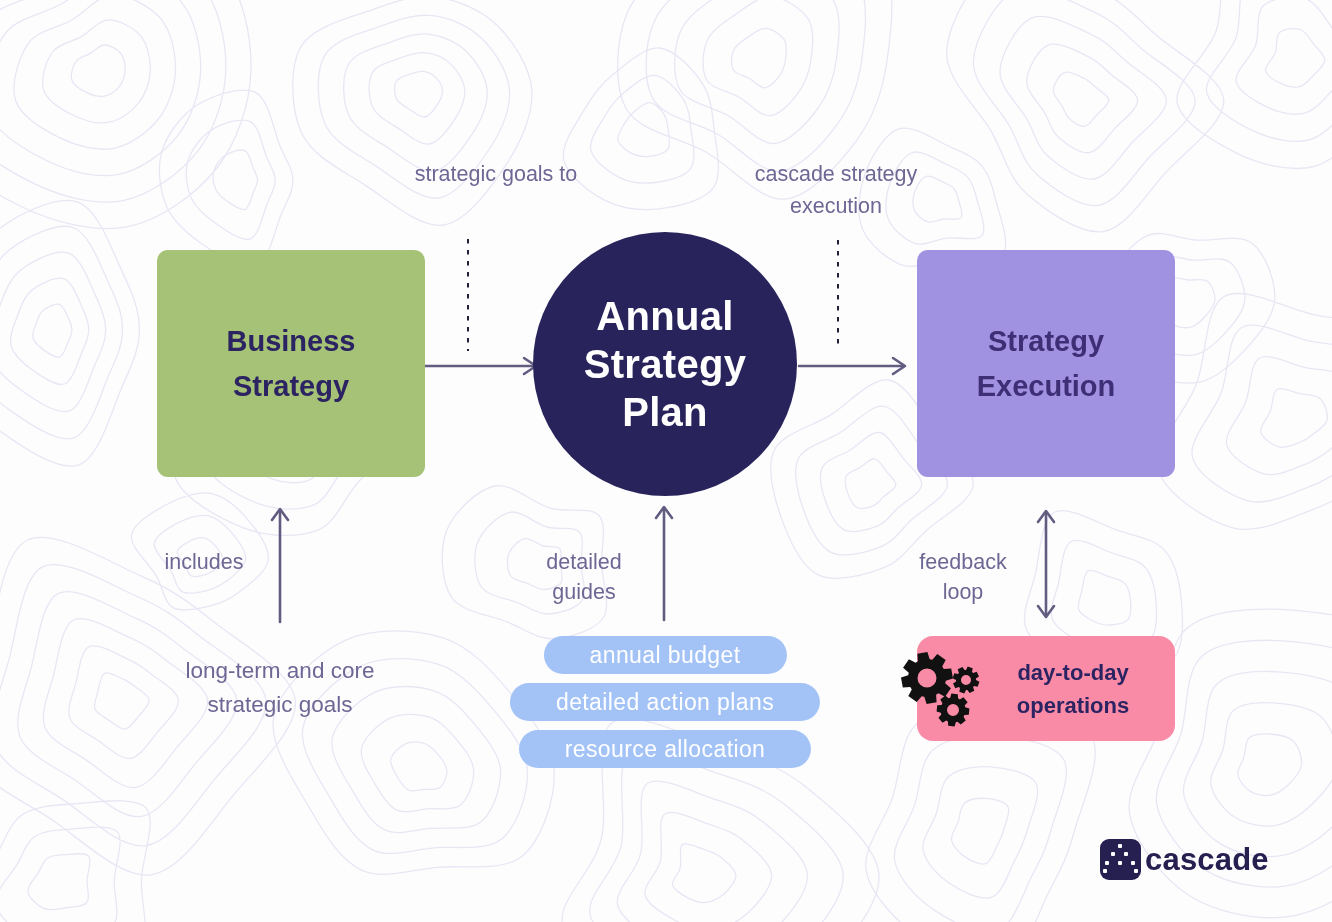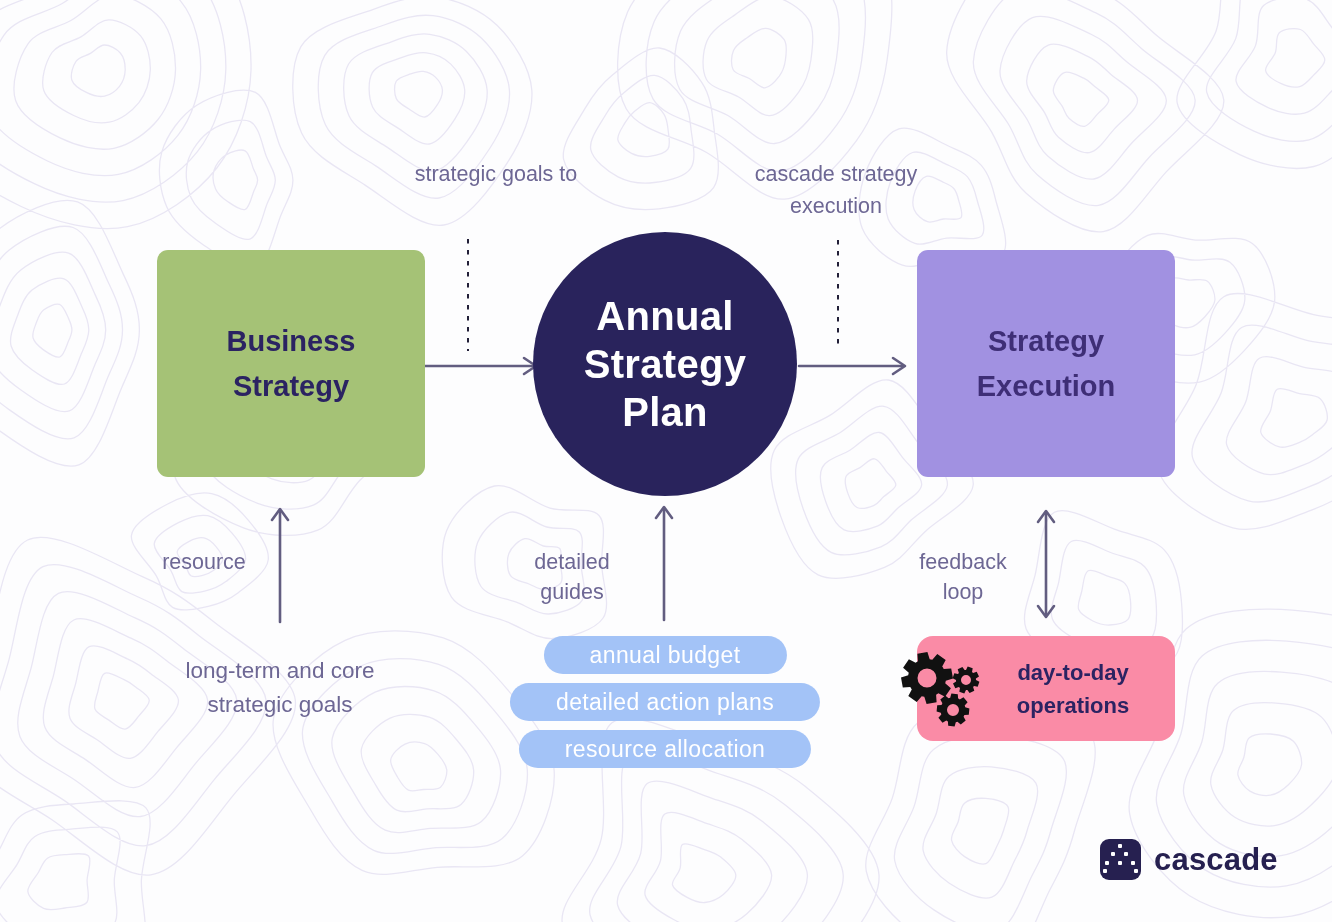--- a/index.html
+++ b/index.html
@@ -36,21 +36,21 @@
   .note{font-size:22.5px; line-height:34px;}
 
   .pills{position:absolute; left:665px; top:636px; transform:translateX(-50%);
     display:flex; flex-direction:column; align-items:center; gap:9px;}
   .pill{background:var(--pill); color:#fff; font-size:23px; font-weight:500; letter-spacing:.4px;
     height:38px; line-height:38px; padding:0 46px; border-radius:999px; white-space:nowrap;}
 
   .gears{position:absolute; left:890px; top:645px; width:112px; height:92px;}
   .gears path{fill:#111; fill-rule:evenodd;}
 
-  .logo{position:absolute; left:1100px; top:839px; display:flex; align-items:center; gap:13px;}
+  .logo{position:absolute; left:1100px; top:839px; display:flex; align-items:center; gap:4px;}
   .logo-icon{position:relative; width:41px; height:41px; background:var(--logo); border-radius:9px;}
   .logo-icon i{position:absolute; width:4.4px; height:4.4px; background:#fff; border-radius:1px;}
   .logo-text{color:var(--logo); font-size:31px; font-weight:700; letter-spacing:.2px;}
 </style>
 </head>
 <body>
 
 <div class="canvas">
 
   <svg class="bg" viewBox="0 0 1332 922" aria-hidden="true">
@@ -102,24 +102,24 @@
     <span class="ln">Strategy</span>
     <span class="ln">Plan</span>
   </div>
 
   <div class="node box-purple">
     <span class="ln">Strategy</span>
     <span class="ln">Execution</span>
   </div>
 
   <div class="lbl" style="left:204px; top:546px;">
-    <div>resource</div>
+    <div>includes</div>
   </div>
 
-  <div class="lbl" style="left:572px; top:547px; line-height:30px;">
+  <div class="lbl" style="left:584px; top:547px; line-height:30px;">
     <div>detailed</div>
     <div>guides</div>
   </div>
 
   <div class="lbl note" style="left:280px; top:654px;">
     <div>long-term and core</div>
     <div>strategic goals</div>
   </div>
 
   <div class="lbl" style="left:963px; top:547px; line-height:30px;">

